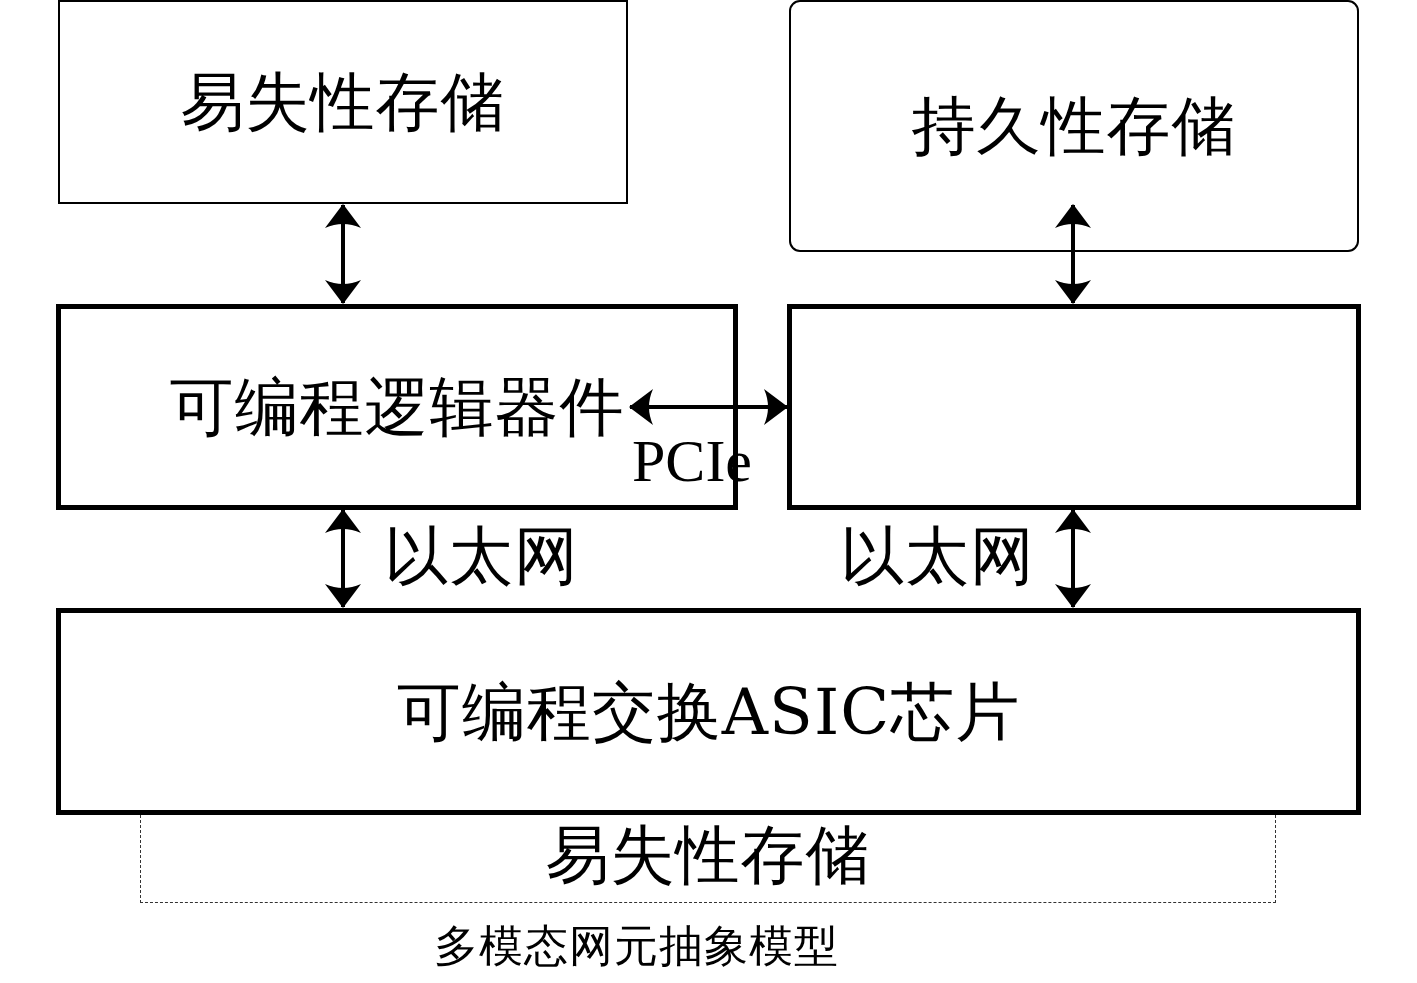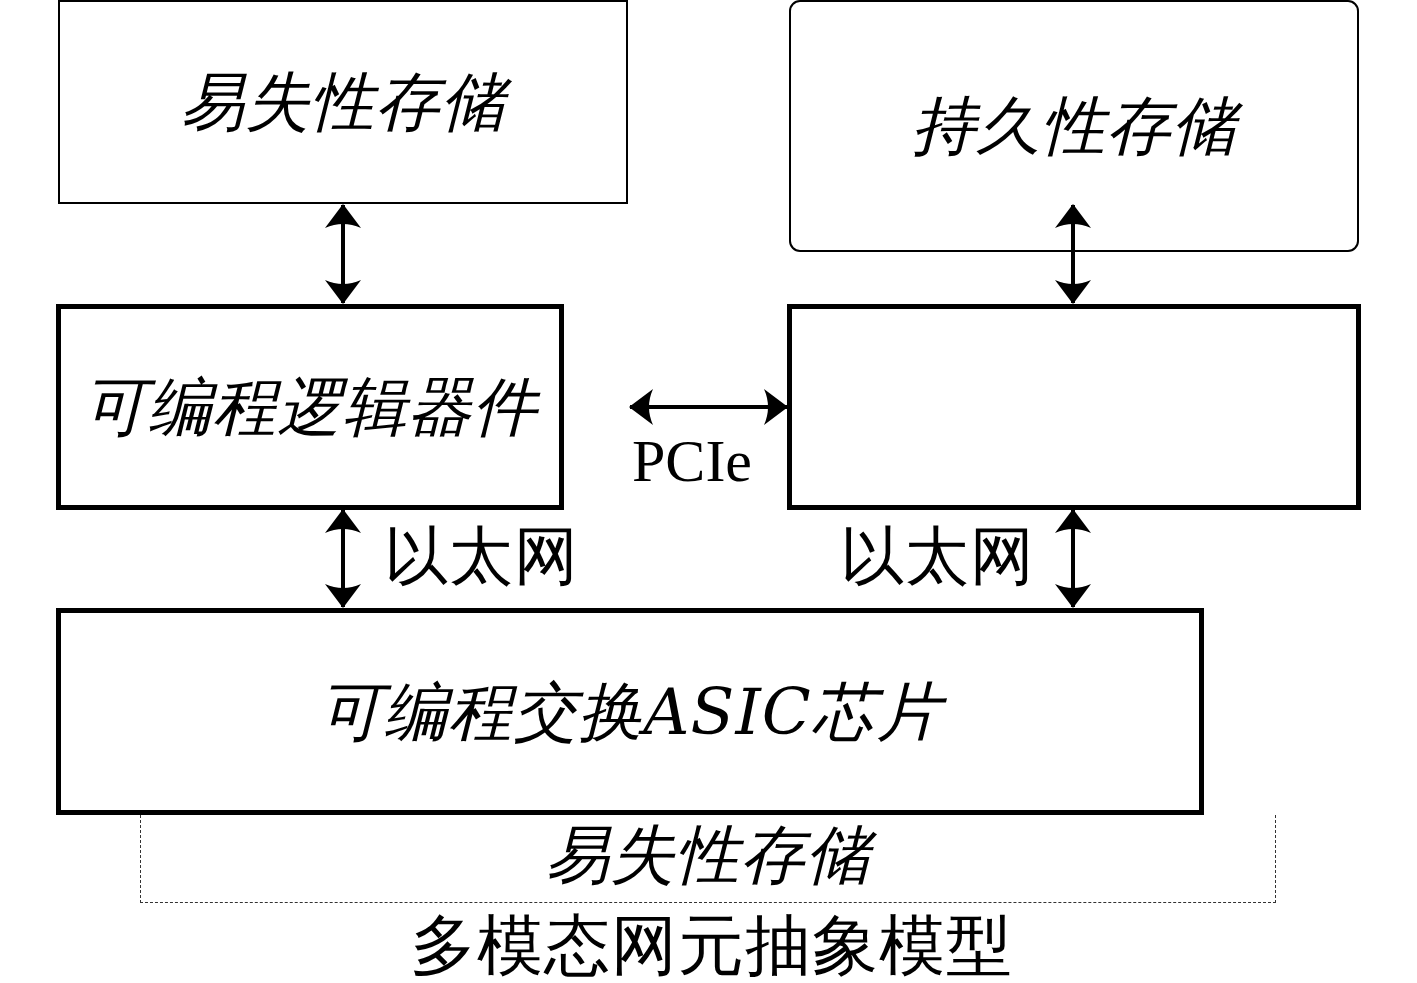--- a/index.html
+++ b/index.html
@@ -1,58 +1,58 @@
 <!DOCTYPE html>
 <html><head>
 <meta charset="utf-8">
 <style>
   html, body { margin: 0; padding: 0; background: #ffffff; }
   body { width: 1417px; height: 983px; position: relative; overflow: hidden;
          font-family: "DejaVu Serif", "Liberation Serif", serif; color: #000; }
   .box { position: absolute; box-sizing: border-box; background: #fff;
          display: flex; flex-direction: column; align-items: center; justify-content: center;
-         text-align: center; font-style: italic; }
+         text-align: center; }
   .thin { border: 2px solid #000; }
   .thick { border: 5px solid #000; }
   .cn { font-size: 64px; line-height: 72px; letter-spacing: 1px; }
   .en { font-family: "Liberation Serif", "DejaVu Serif", serif; font-size: 66px; line-height: 72px; }
   .label { position: absolute; white-space: nowrap; }
   svg.overlay { position: absolute; left: 0; top: 0; }
 </style>
 </head>
 <body>
 
 <div class="box thin" style="left:58px; top:0px; width:570px; height:204px;">
   <span class="cn">易失性存储</span>
 </div>
 
 <div class="box thin" style="left:789px; top:0px; width:570px; height:252px;border-radius:11px;">
   <span class="cn">持久性存储</span>
 </div>
 
-<div class="box thick" style="left:56px; top:304px; width:508px; height:206px;">
+<div class="box thick" style="left:56px; top:304px; width:682px; height:206px;">
   <span class="cn">可编程逻辑器件</span>
 </div>
 
 <div class="box thick" style="left:787px; top:304px; width:574px; height:206px;">
 </div>
 
-<div class="box thick" style="left:56px; top:608px; width:1148px; height:207px;">
+<div class="box thick" style="left:56px; top:608px; width:1305px; height:207px;">
   <span class="cn">可编程交换ASIC芯片</span>
 </div>
 
 <div class="box" style="left:140px; top:815px; width:1136px; height:88px; border:1.5px dashed #333; border-top:none;">
   <span class="cn" style="margin-top:-8px;">易失性存储</span>
 </div>
 
 <span class="label en" style="left:632px; top:425px; font-size:60px;">PCIe</span>
 <span class="label cn" style="left:384px; top:520px;">以太网</span>
 <span class="label cn" style="left:840px; top:520px;">以太网</span>
 
-<span class="label cn" style="left:410px; top:910px; font-size:66px;">多模态网元抽象模型</span>
+<span class="label cn" style="left:434px; top:910px; font-size:44px;">多模态网元抽象模型</span>
 
 <svg class="overlay" width="1417" height="983">
   <defs>
     <marker id="ah" viewBox="0 0 20 20" refX="19" refY="10" markerWidth="20" markerHeight="20" markerUnits="userSpaceOnUse" orient="auto-start-reverse">
       <path d="M0,0 Q6,10 0,20 L20,10 Z" fill="#000"></path>
     </marker>
     <marker id="ahl" viewBox="0 0 24 36" refX="23" refY="18" markerWidth="24" markerHeight="36" markerUnits="userSpaceOnUse" orient="auto-start-reverse">
       <path d="M0,0 Q8,18 0,36 L24,18 Z" fill="#000"></path>
     </marker>
   </defs>

